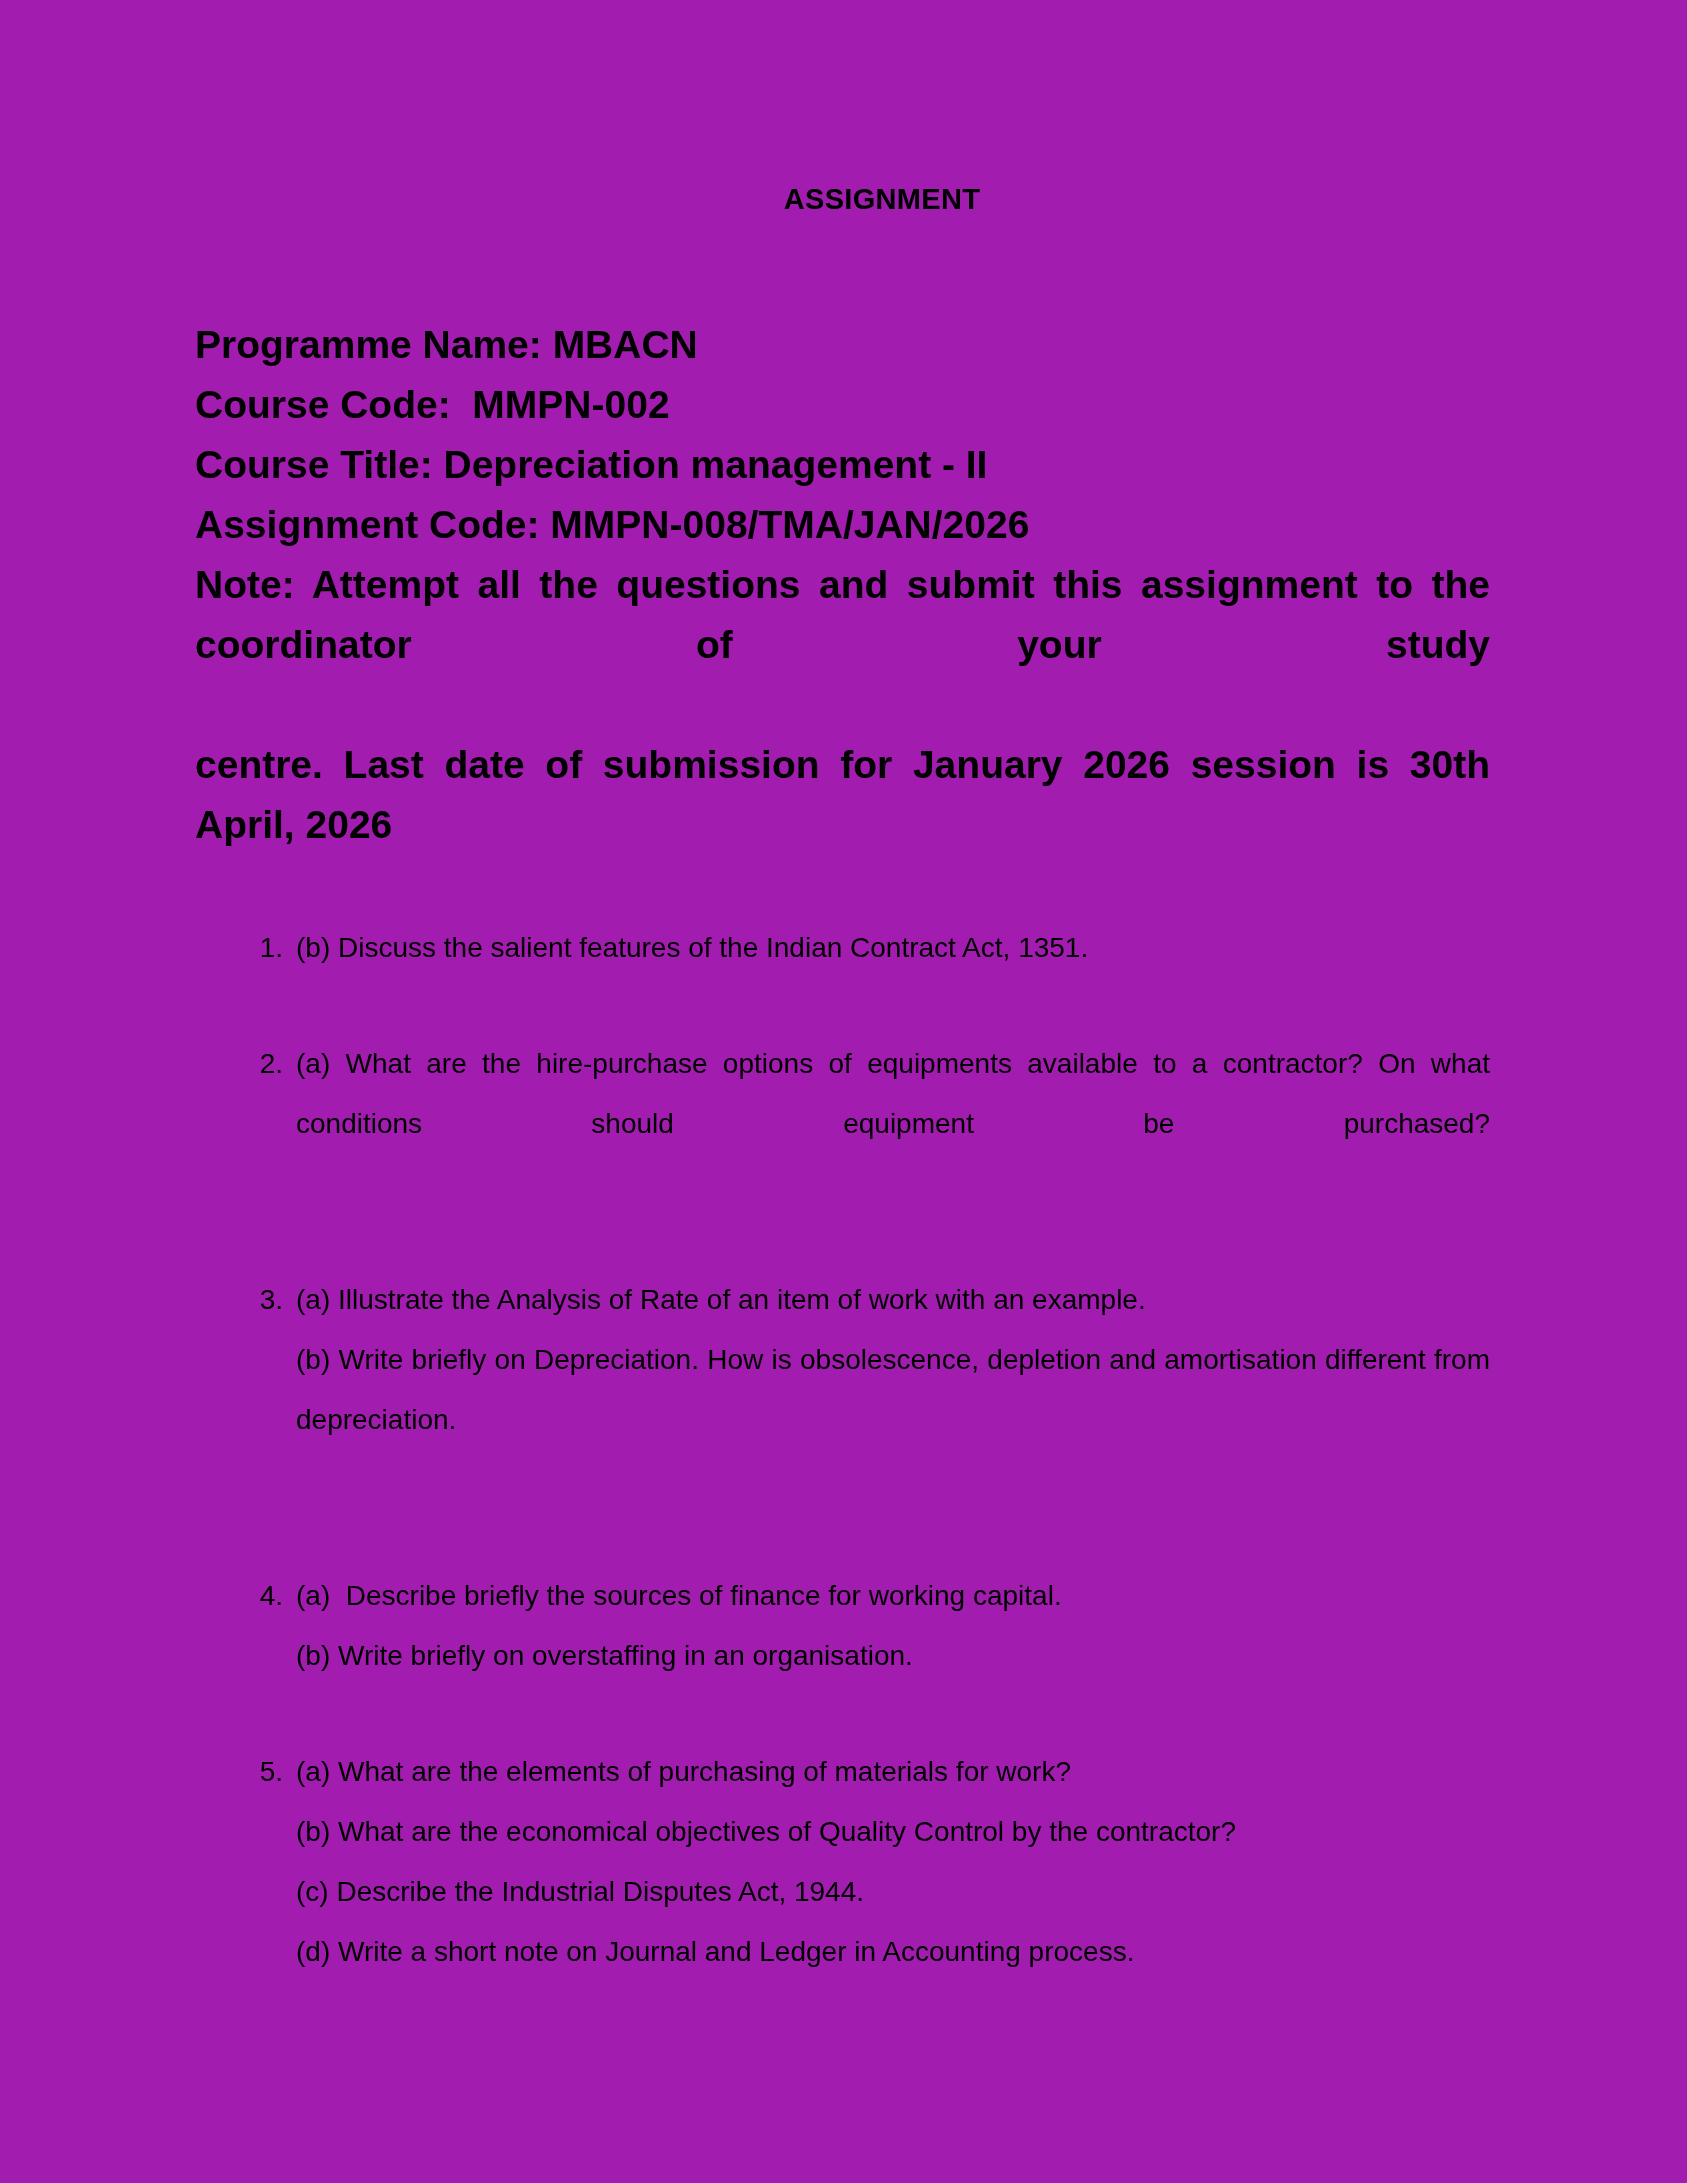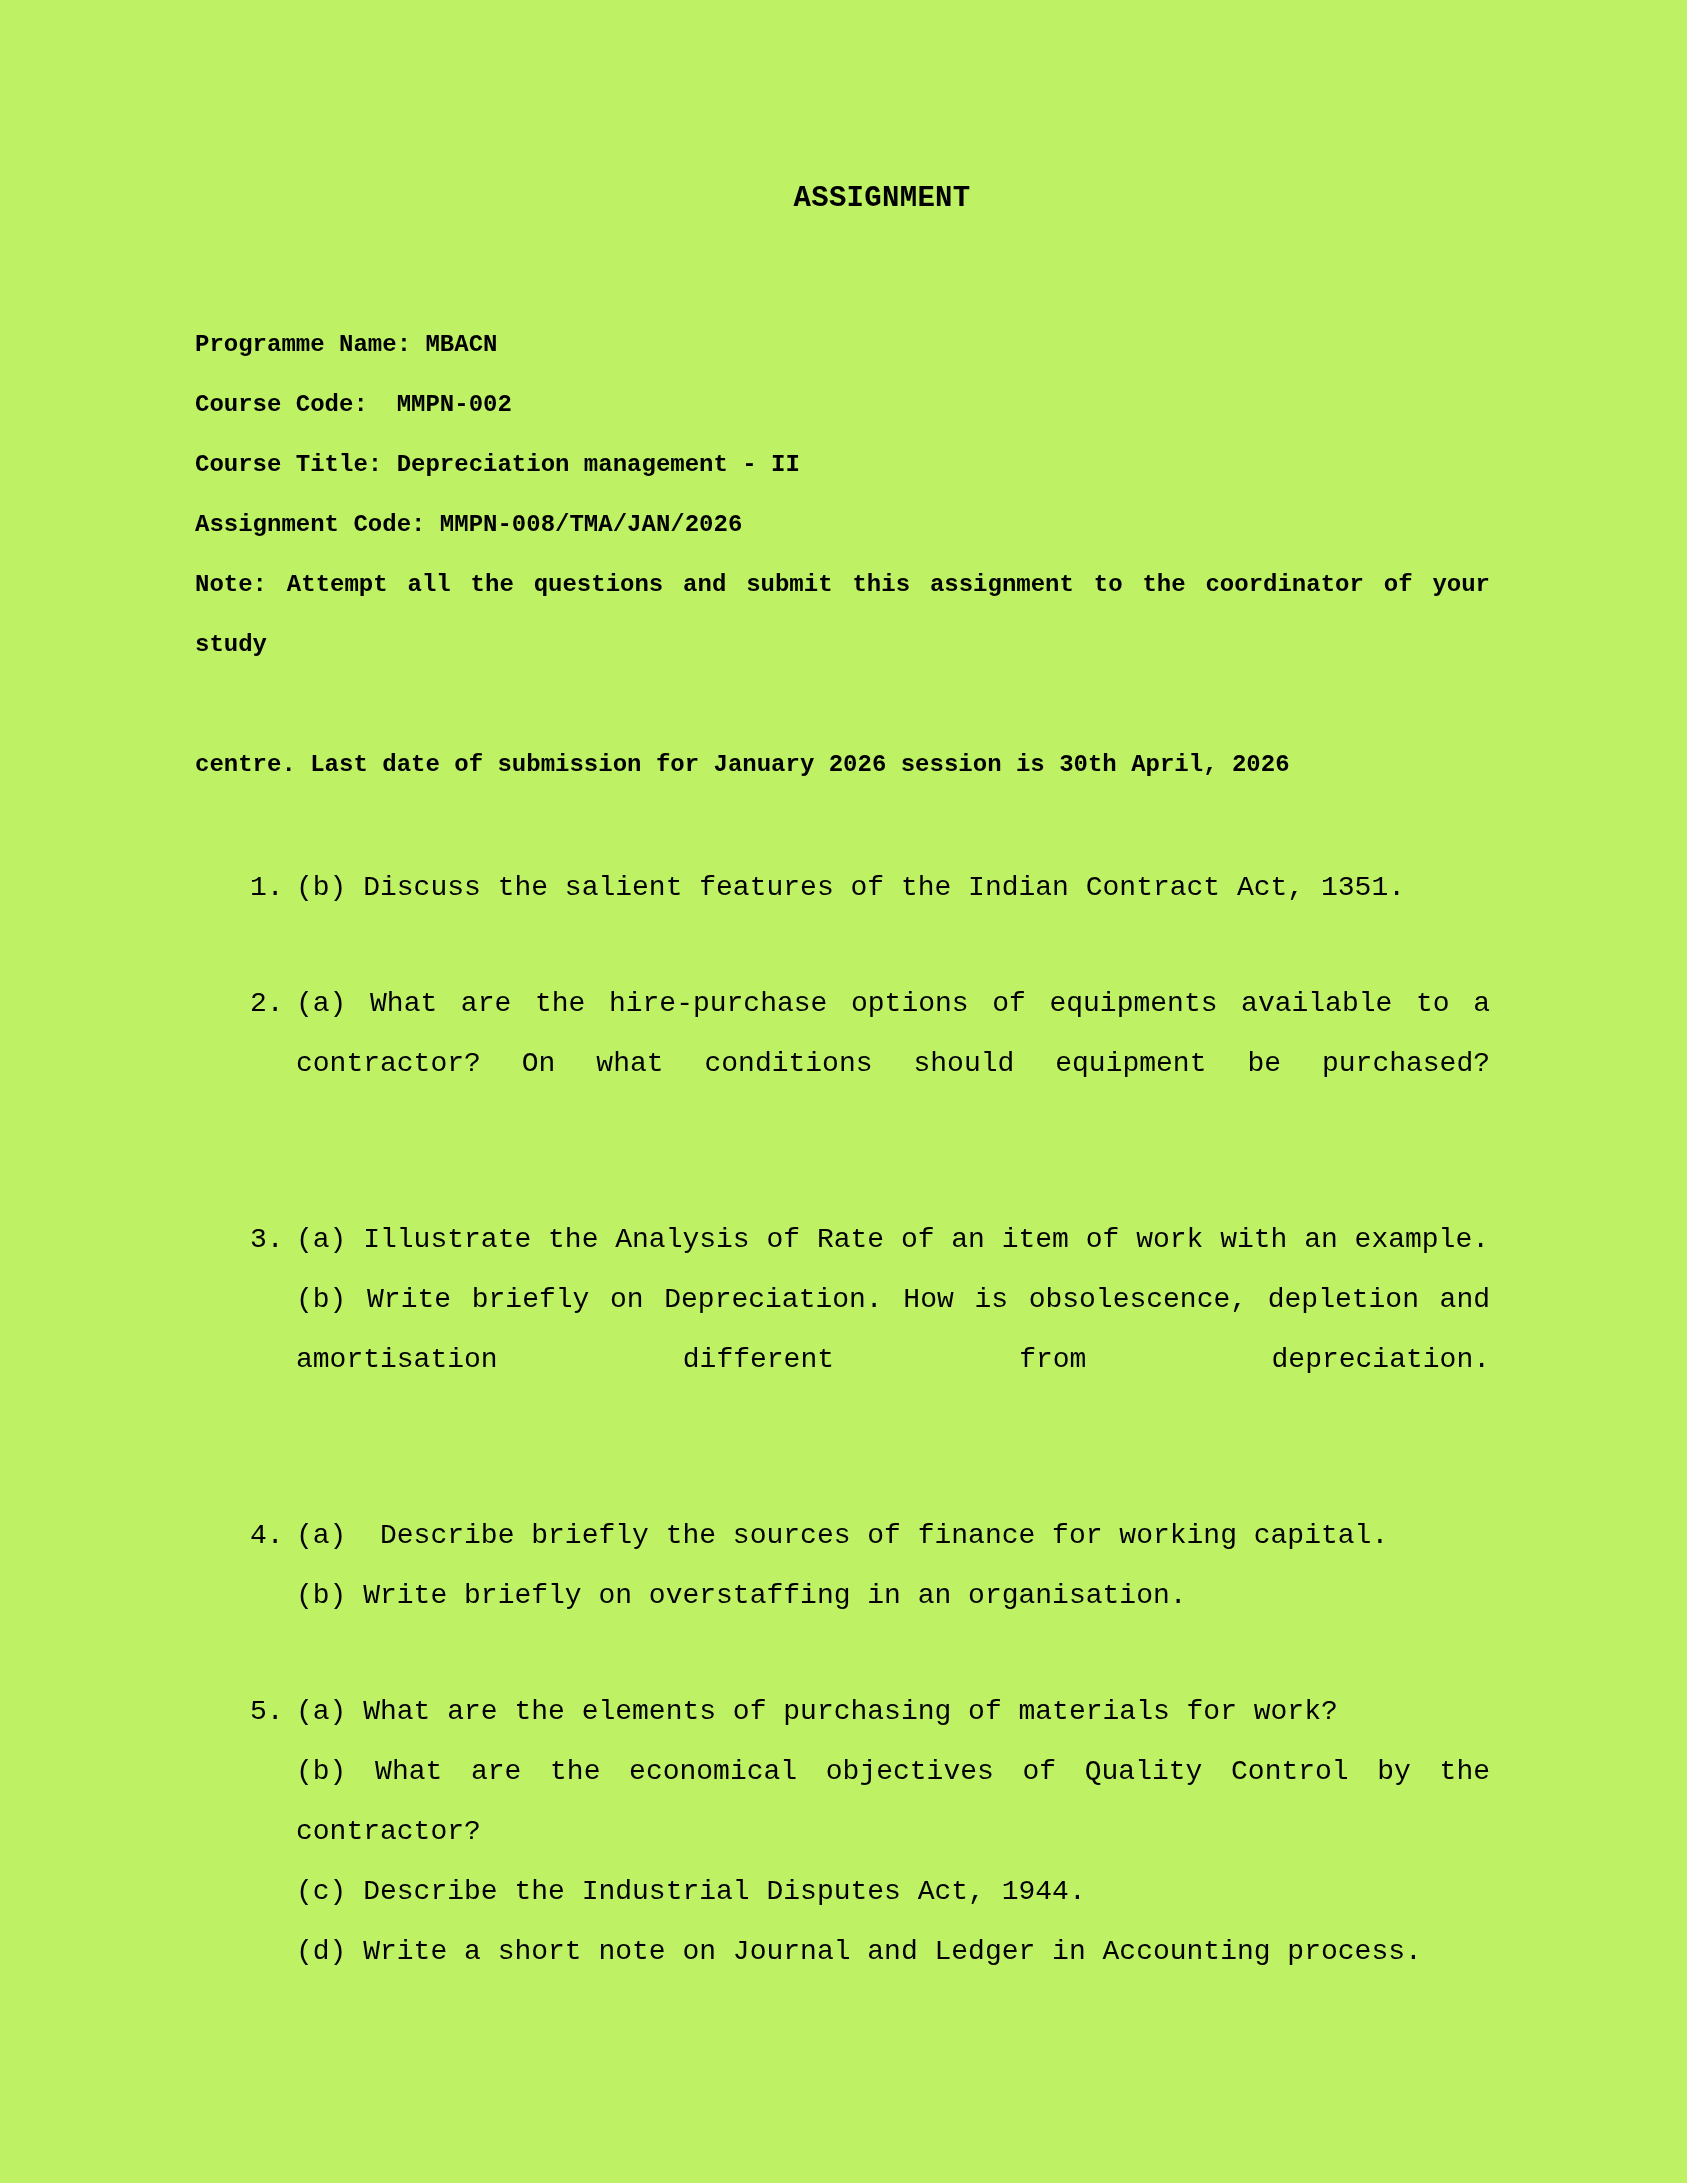--- a/index.html
+++ b/index.html
@@ -5,23 +5,23 @@
   html, body {
     margin: 0;
     padding: 0;
     background: #ffffff;
   }
 
   .page {
     position: relative;
     width: 1687px;
     height: 2183px;
-    background: #bef264;
+    background: #a21caf;
     overflow: hidden;
-    font-family: Liberation Mono, monospace;
+    font-family: Liberation Sans, sans-serif;
     color: #000000;
   }
 
   
   .content {
     position: absolute;
     left: 195px;
     top: 179px;
     width: 1295px;
   }
@@ -35,21 +35,21 @@
     margin: 0 0 0 0;
     padding-left: 79px; 
   }
 
   .header-block {
     margin-top: 96px;
   }
 
   .header-line {
     font-weight: bold;
-    font-size: 24px;
+    font-size: 39px;
     line-height: 60px;
     white-space: pre-wrap;
     text-align: justify;
     text-justify: inter-word;
   }
 
   .header-line.justified-wrap {
     text-align: justify;
   }
   .header-line.justified-wrap::after {

